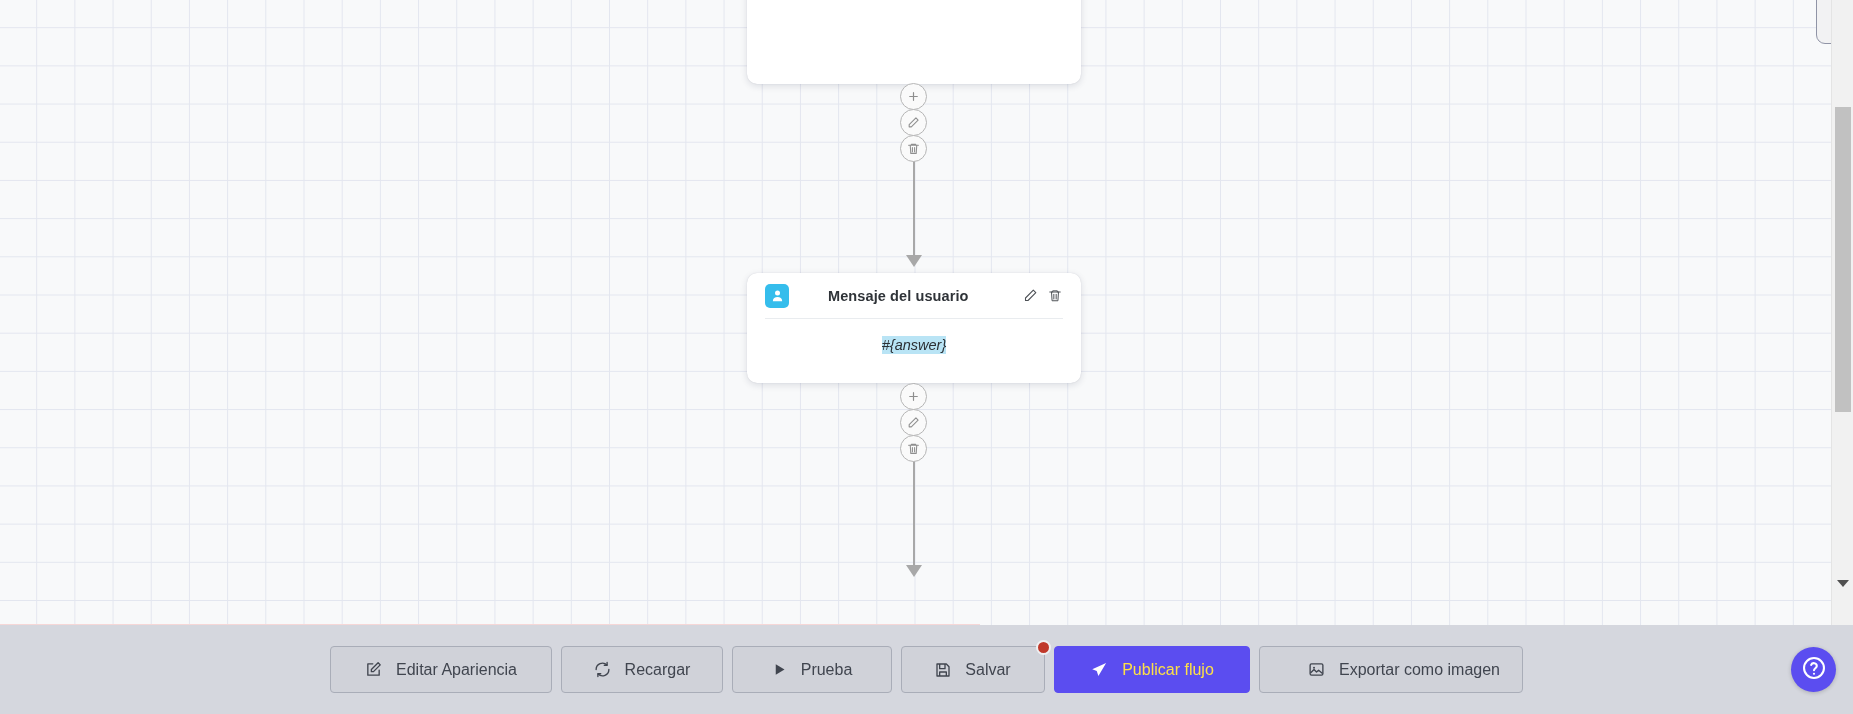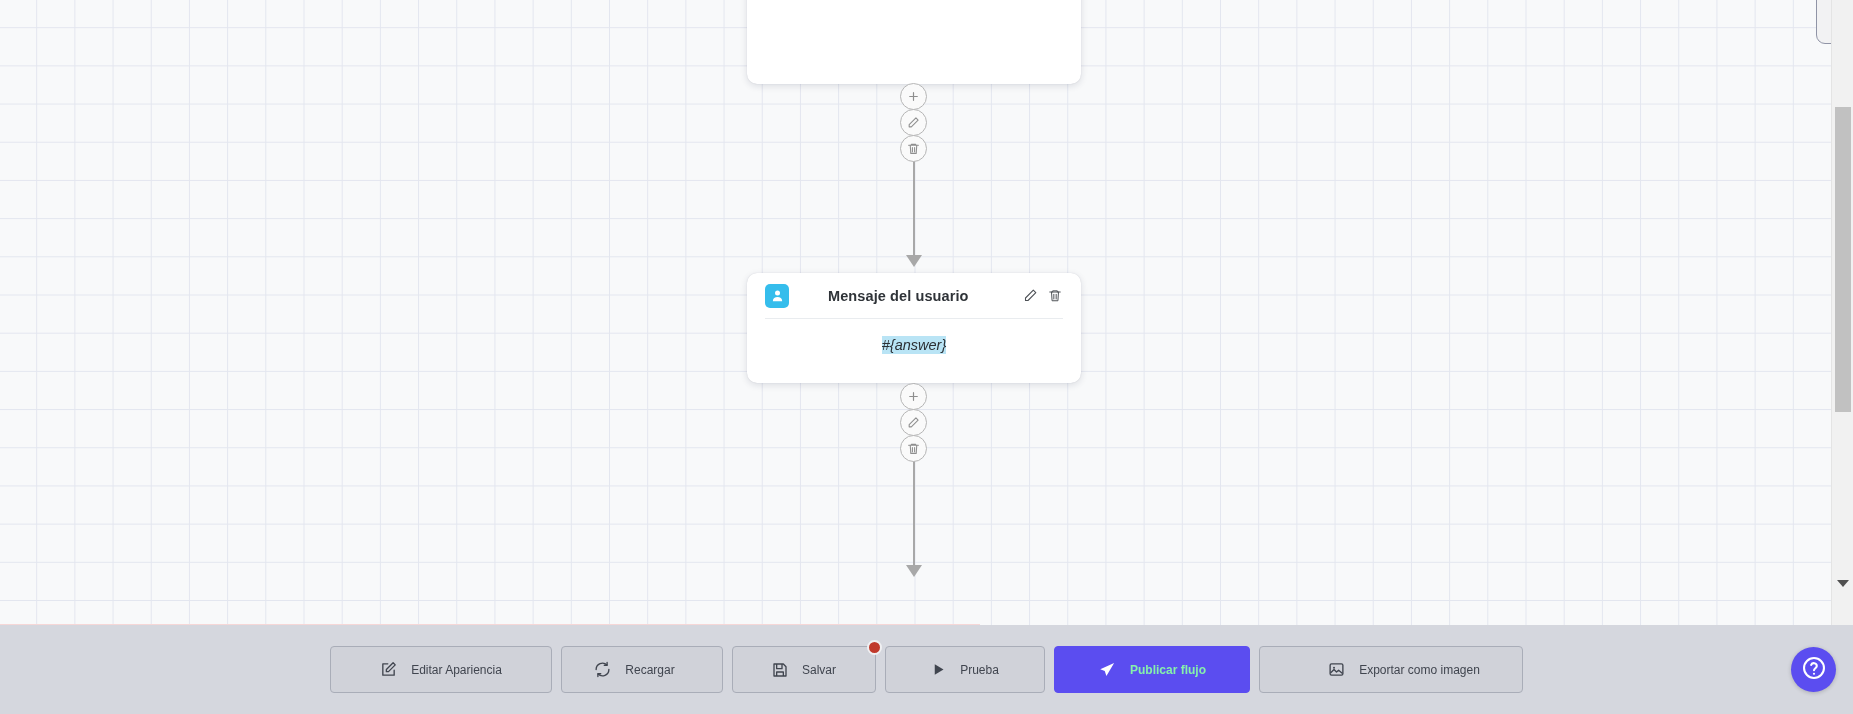--- a/index.html
+++ b/index.html
@@ -164,34 +164,34 @@
   .tb-btn {
     position: relative;
     height: 47px;
     min-width: 140px;
     padding: 0 22px;
     border: 1px solid #a9adb8;
     border-radius: 4px;
     background: #d0d2d9;
     display: flex; align-items: center; justify-content: center;
     gap: 14px;
-    font-size: 12px;
+    font-size: 16px;
     color: #40454f;
     cursor: pointer;
     white-space: nowrap;
   }
   .tb-btn .tb-icon { display: flex; align-items: center; }
   .tb-btn.primary {
     background: #5b4df0;
     border-color: #5b4df0;
-    color: #86efac;
-    font-weight: bold;
+    color: #fde047;
+    font-weight: normal;
   }
   #btn-editar-apariencia { width: 222px; }
-  #btn-recargar { width: 162px; padding-left: 7px; }
+  #btn-recargar { width: 162px; }
   #btn-salvar { width: 144px; }
   #btn-prueba { width: 160px; }
   #btn-publicar { width: 196px; }
   #btn-exportar { width: 264px; padding-left: 48px; }
 
   .notif-dot {
     position: absolute;
     top: -7px; right: -7px;
     width: 15px; height: 15px;
     border-radius: 50%;
@@ -319,39 +319,39 @@
         <svg width="17" height="17" viewBox="0 0 24 24" fill="none" stroke="#40454f" stroke-width="1.9" stroke-linecap="round" stroke-linejoin="round">
           <path d="M21 12a9 9 0 0 1-15.3 6.4"></path>
             <path d="M3 12A9 9 0 0 1 18.3 5.6"></path>
           <path d="M18.5 2v4h-4"></path>
             <path d="M5.5 22v-4h4"></path>
         </svg>
       </span>
       <span>Recargar</span>
     </div>
 
+    <div class="tb-btn" id="btn-prueba">
+      <span class="tb-icon">
+        <svg width="15" height="15" viewBox="0 0 24 24" fill="#40454f">
+          <path d="M6 3.5l14 8.5-14 8.5z"></path>
+        </svg>
+      </span>
+      <span>Prueba</span>
+    </div>
+
     <div class="tb-btn" id="btn-salvar">
       <span class="notif-dot"></span>
       <span class="tb-icon">
         <svg width="16" height="16" viewBox="0 0 24 24" fill="none" stroke="#40454f" stroke-width="2" stroke-linejoin="round">
           <path d="M3 3h14l4 4v14H3z"></path>
             <path d="M7 3v7h8V3"></path>
             <path d="M7 21v-6h10v6"></path>
         </svg>
       </span>
       <span>Salvar</span>
-    </div>
-
-    <div class="tb-btn" id="btn-prueba">
-      <span class="tb-icon">
-        <svg width="15" height="15" viewBox="0 0 24 24" fill="#40454f">
-          <path d="M6 3.5l14 8.5-14 8.5z"></path>
-        </svg>
-      </span>
-      <span>Prueba</span>
     </div>
 
     <div class="tb-btn primary" id="btn-publicar">
       <span class="tb-icon">
         <svg width="18" height="18" viewBox="0 0 24 24" fill="#ffffff">
           <path d="M21.5 2.5L3 11l6 2.2L11.2 20z"></path>
         </svg>
       </span>
       <span>Publicar flujo</span>
     </div>

